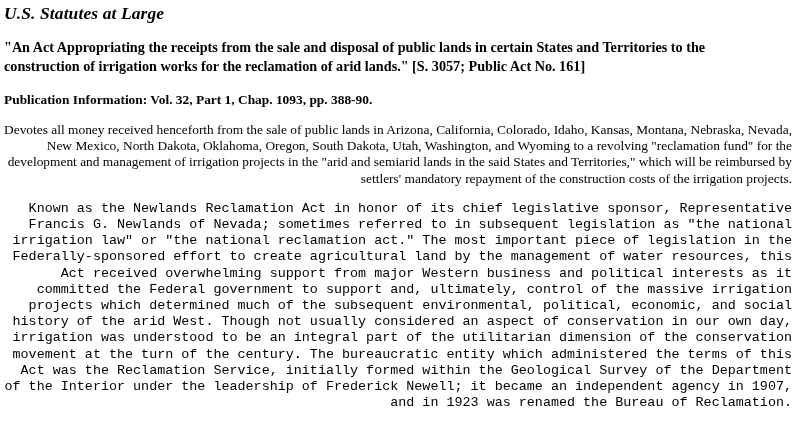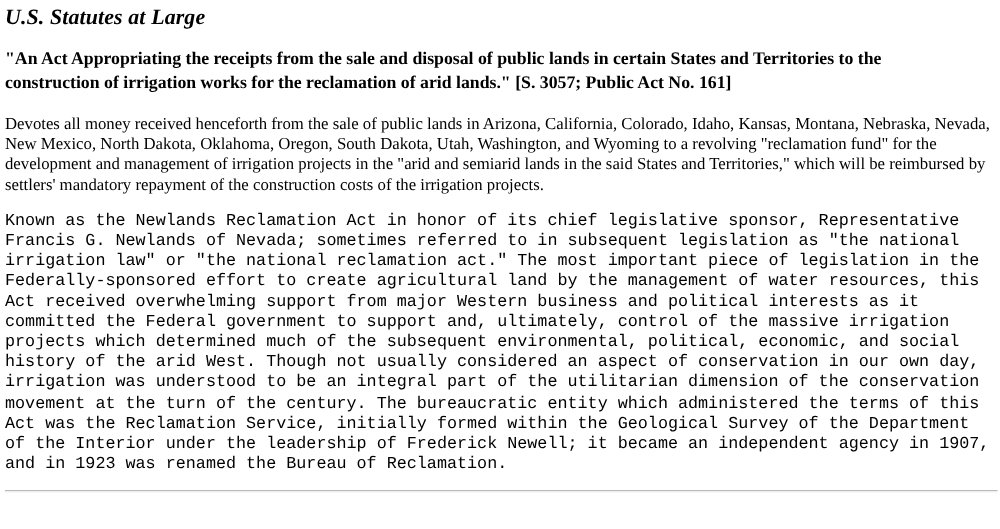--- a/index.html
+++ b/index.html
@@ -40,21 +40,21 @@
     font-size: 13.4px;
     font-weight: bold;
     line-height: 17px;
     margin: 0 0 14px 0;
   }
   .body-para {
     font-size: 13.4px;
     line-height: 16.2px;
     margin: 0 0 14px 0;
     max-width: 788px;
-    text-align: left;
+    text-align: right;
   }
   .body-para.last {
     margin-bottom: 12px;
     font-family: Liberation Mono, monospace;
   }
   hr.rule {
     border: none;
     border-top: 1px solid #b9b9b9;
     border-bottom: 1px solid #efefef;
     height: 0;
@@ -78,20 +78,21 @@
 </style>
 </head>
 <body>
 
 <div class="page">
 
   <div class="doc-title">U.S. Statutes at Large</div>
 
   <div class="act-heading">"An Act Appropriating the receipts from the sale and disposal of public lands in certain States and Territories to the construction of irrigation works for the reclamation of arid lands." [S. 3057; Public Act No. 161]</div>
 
+  <div class="pub-info">Publication Information: Vol. 32, Part 1, Chap. 1093, pp. 388-90.</div>
 
   <p class="body-para">Devotes all money received henceforth from the sale of public lands in Arizona, California, Colorado, Idaho, Kansas, Montana, Nebraska, Nevada, New Mexico, North Dakota, Oklahoma, Oregon, South Dakota, Utah, Washington, and Wyoming to a revolving "reclamation fund" for the development and management of irrigation projects in the "arid and semiarid lands in the said States and Territories," which will be reimbursed by settlers' mandatory repayment of the construction costs of the irrigation projects.</p>
 
   <p class="body-para last">Known as the Newlands Reclamation Act in honor of its chief legislative sponsor, Representative Francis G. Newlands of Nevada; sometimes referred to in subsequent legislation as "the national irrigation law" or "the national reclamation act." The most important piece of legislation in the Federally-sponsored effort to create agricultural land by the management of water resources, this Act received overwhelming support from major Western business and political interests as it committed the Federal government to support and, ultimately, control of the massive irrigation projects which determined much of the subsequent environmental, political, economic, and social history of the arid West. Though not usually considered an aspect of conservation in our own day, irrigation was understood to be an integral part of the utilitarian dimension of the conservation movement at the turn of the century. The bureaucratic entity which administered the terms of this Act was the Reclamation Service, initially formed within the Geological Survey of the Department of the Interior under the leadership of Frederick Newell; it became an independent agency in 1907, and in 1923 was renamed the Bureau of Reclamation.</p>
 
   <hr class="rule">
 
 
 </div>
 

